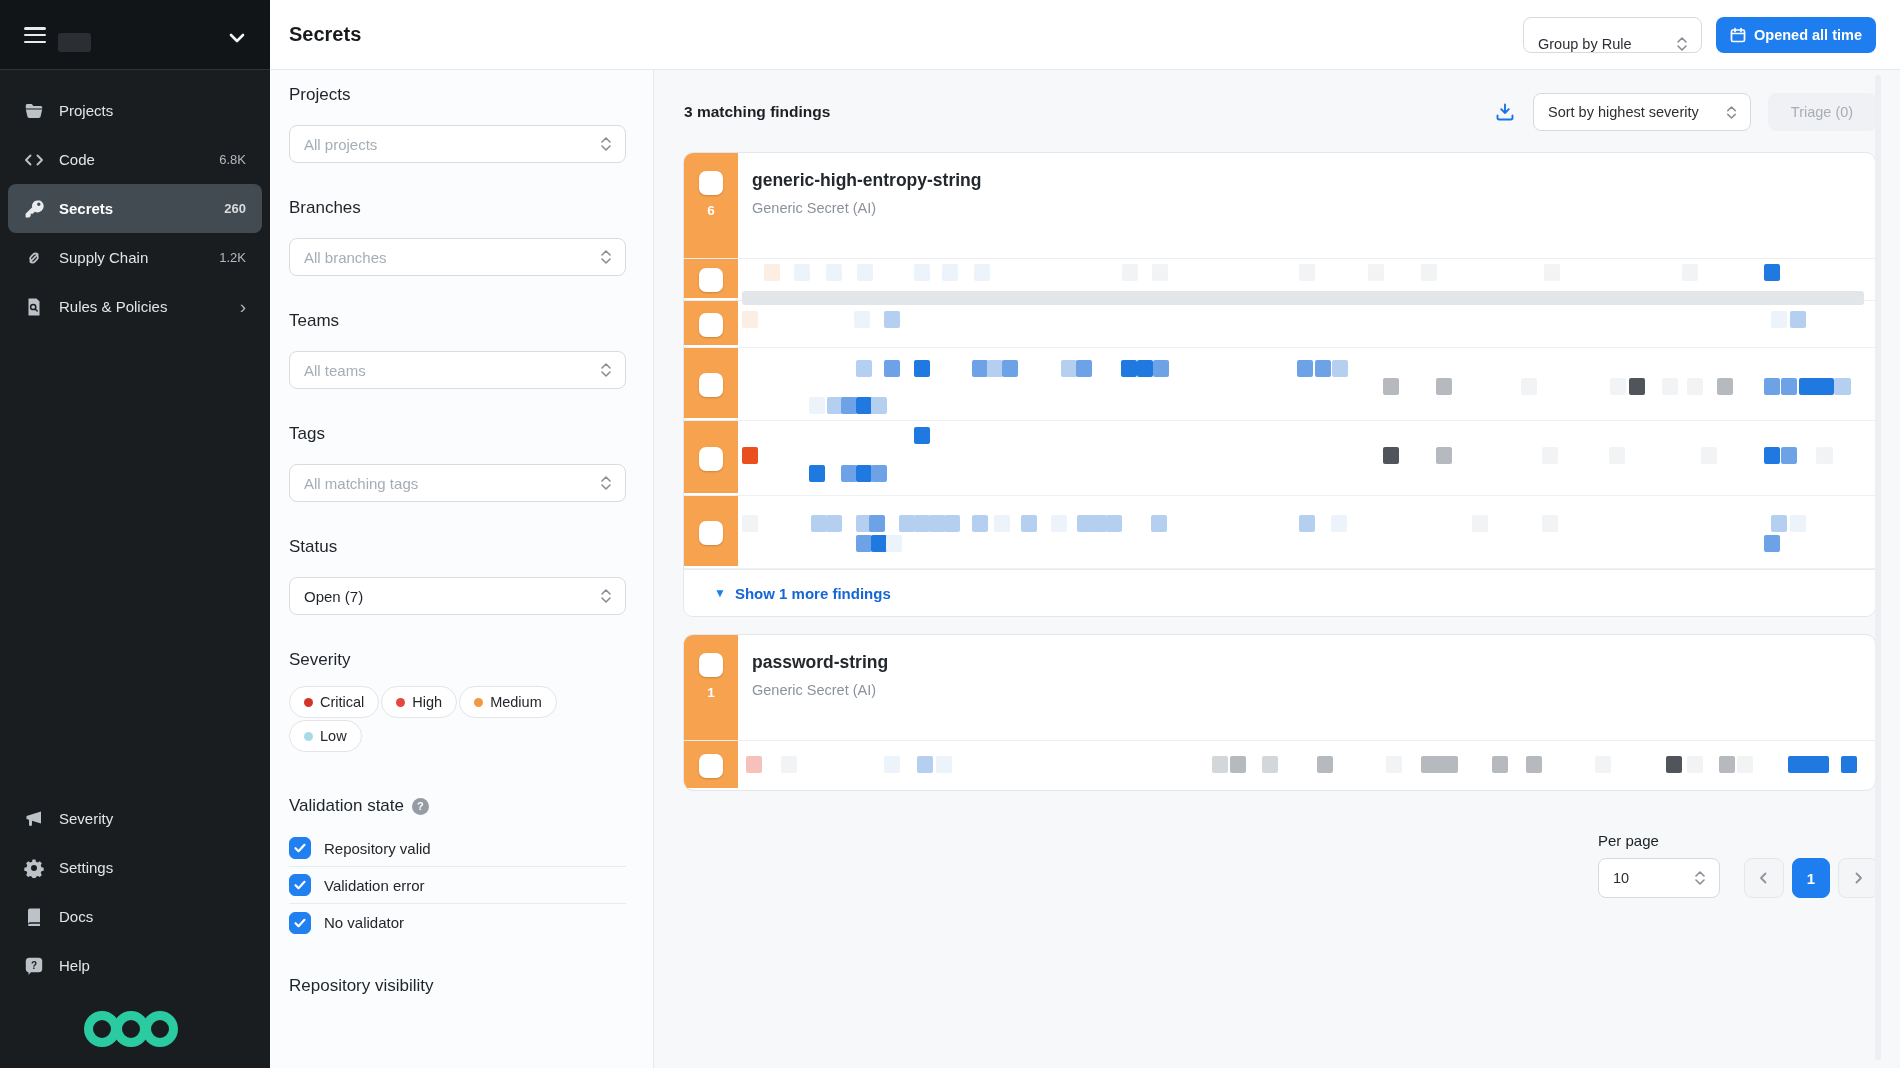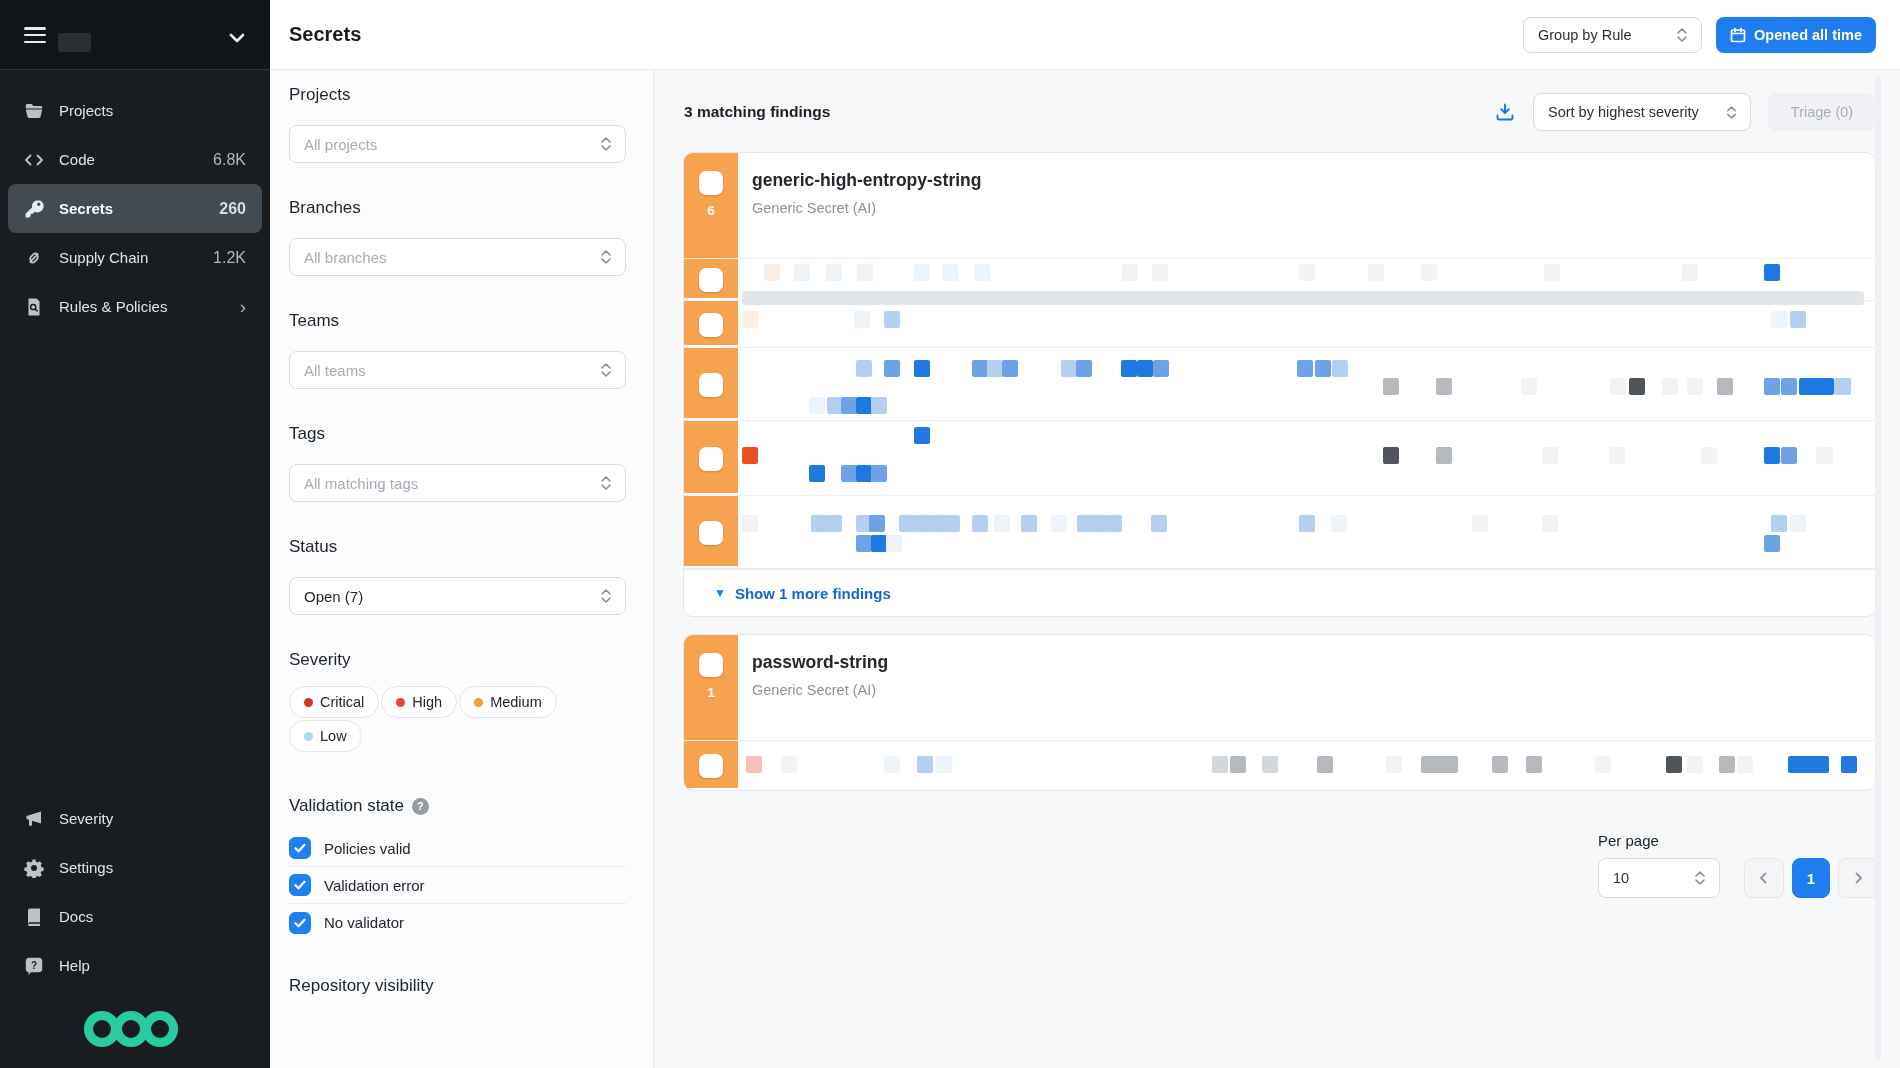--- a/index.html
+++ b/index.html
@@ -10,36 +10,36 @@
   
   .sidebar { position:absolute; left:0; top:0; width:270px; height:1068px; background:#191d20; }
   .sidebar-top { position:relative; height:70px; background:#121518; border-bottom:1px solid #2c3338; }
   .hamburger { position:absolute; left:24px; top:27px; width:22px; height:17px; cursor:pointer; }
   .hamburger i { display:block; height:2.6px; background:#e8eaec; border-radius:2px; margin-bottom:4.2px; }
   .org-placeholder { position:absolute; left:58px; top:33px; width:33px; height:19px; background:#2b2f33; border-radius:3px; }
   .collapse { position:absolute; left:226px; top:27px; width:22px; height:22px; }
   .nav-main { padding-top:16px; }
   .nav-item { height:49px; display:flex; align-items:center; padding:0 24px; color:#e2e5e8; font-size:15px; cursor:pointer; position:relative; }
   .nav-item .icn { width:20px; height:20px; margin-right:15px; flex:none; display:inline-flex; }
-  .nav-item .cnt { margin-left:auto; font-size:16px; color:#b2b8be; }
+  .nav-item .cnt { margin-left:auto; font-size:13px; color:#b2b8be; }
   .nav-item .chv { margin-left:auto; font-size:19px; color:#aeb4ba; line-height:1; }
   .nav-item.selected { margin:0 8px; padding:0 16px; background:#424a52; border-radius:8px; font-weight:700; color:#fff; }
   .nav-item.selected .cnt { color:#d8dcdf; }
   .nav-bottom { position:absolute; left:0; top:794px; width:270px; }
   .logo { position:absolute; left:84px; top:1011px; display:flex; }
   .ring { width:36px; height:36px; border:9.5px solid #2bcba1; border-radius:50%; background:transparent; }
   .ring + .ring { margin-left:-7px; }
 
   
   .main-header { position:absolute; left:270px; top:0; right:0; height:70px; background:#fff; border-bottom:1px solid #e6e9ec; display:flex; align-items:center; }
   .page-title { font-size:20px; font-weight:700; color:#181b1e; margin-left:19px; }
   .header-right { margin-left:auto; margin-right:24px; display:flex; align-items:center; gap:14px; }
   .select { background:#fff; border:1px solid #d6dade; border-radius:8px; height:36px; display:flex; align-items:center; padding:0 12px 0 14px; font-size:14.5px; color:#2b2f33; cursor:pointer; }
   .select .caret { margin-left:auto; padding-left:10px; display:inline-flex; }
-  .groupby { width:179px; }
+  .groupby { width:179px;align-items:flex-end; }
   .btn-blue { height:36px; background:#1e7ef0; color:#fff; border:none; border-radius:8px; font-weight:700; font-size:14.5px; padding:0 14px; display:flex; align-items:center; gap:8px; cursor:pointer; font-family:inherit; }
 
   
   .filters { position:absolute; left:270px; top:70px; width:384px; height:998px; background:#fbfcfd; border-right:1px solid #e6e9ec; padding:15px 28px 0 19px; overflow:hidden; }
   .fsec { margin-bottom:35px; }
   .flabel { font-size:17px; color:#1f242a; margin-bottom:20px; display:flex; align-items:center; gap:8px; }
   .fselect { width:337px; height:38px; background:#fff; border:1px solid #d8dce1; border-radius:8px; display:flex; align-items:center; padding:0 12px 0 14px; font-size:15px; cursor:pointer; }
   .fselect .val { color:#1f242a; }
   .fselect .val.placeholder { color:#a4adb6; }
   .fselect .caret { margin-left:auto; display:inline-flex; }
@@ -319,21 +319,21 @@
         <span>Validation state</span>
         <span class="help-icn">?</span>
       </div>
       <div id="validation-rows" style="margin-top:-6px">
           <div class="vrow bordered">
             <span class="checkbox checked">
               <svg width="14" height="14" viewBox="0 0 14 14">
                 <path d="M2.5 7.2l3 3 6-6.4" fill="none" stroke="#fff" stroke-width="2.2" stroke-linecap="round" stroke-linejoin="round"></path>
               </svg>
             </span>
-            <span class="vlabel">Policies valid</span>
+            <span class="vlabel">Repository valid</span>
           </div>
           <div class="vrow bordered">
             <span class="checkbox checked">
               <svg width="14" height="14" viewBox="0 0 14 14">
                 <path d="M2.5 7.2l3 3 6-6.4" fill="none" stroke="#fff" stroke-width="2.2" stroke-linecap="round" stroke-linejoin="round"></path>
               </svg>
             </span>
             <span class="vlabel">Validation error</span>
           </div>
           <div class="vrow">

